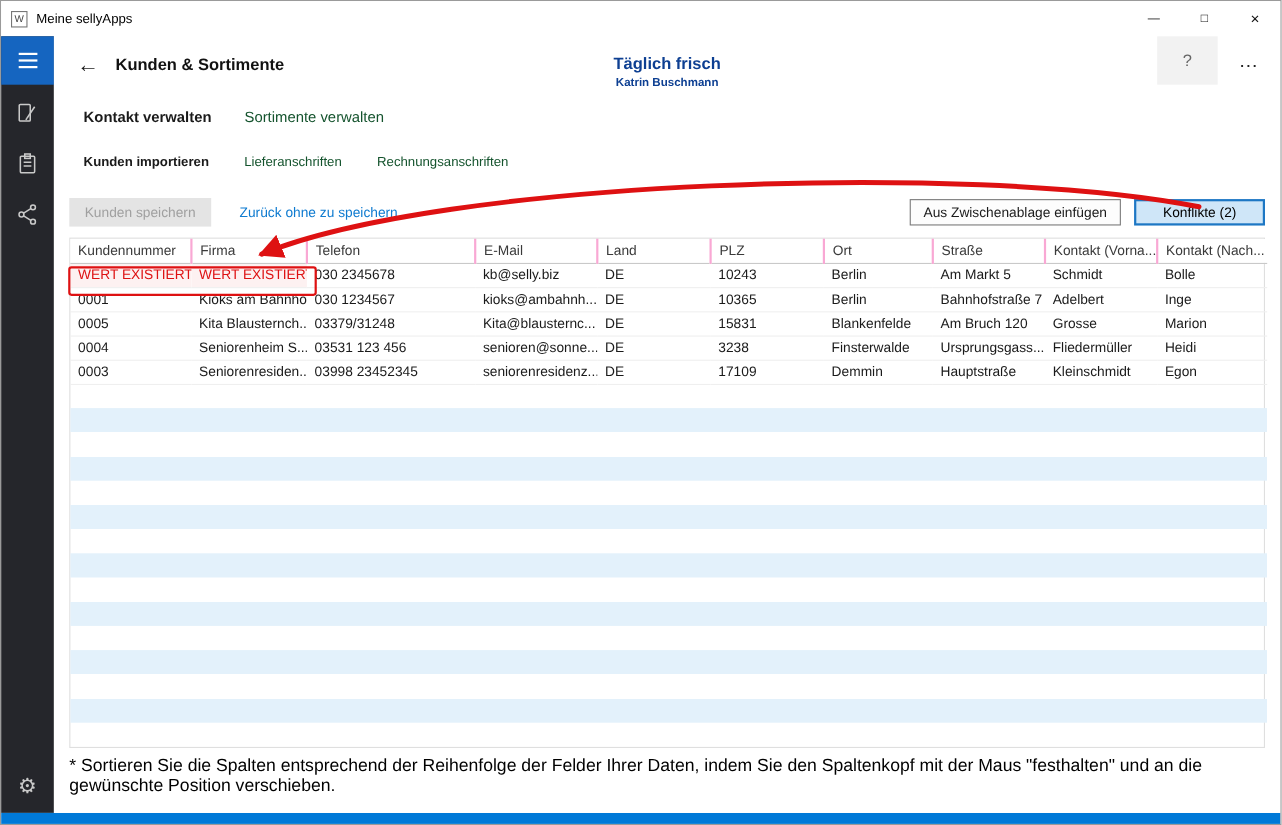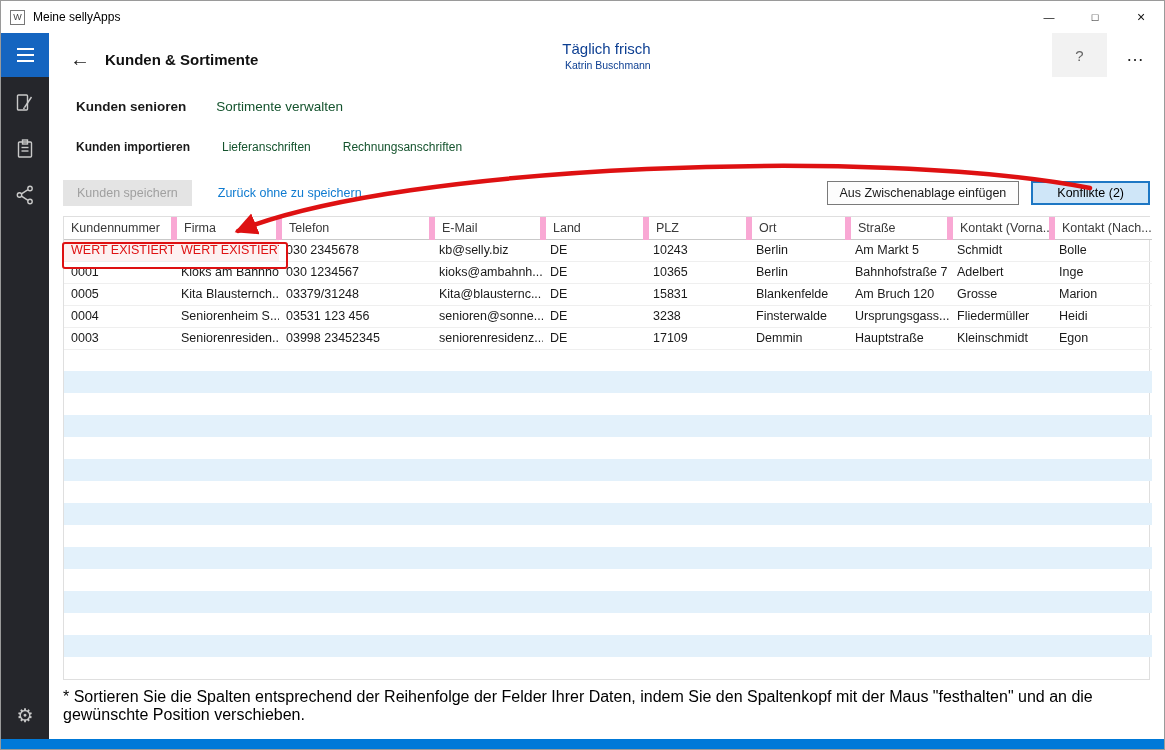--- a/index.html
+++ b/index.html
@@ -33,22 +33,22 @@
   .sidebar .spacer { flex:1; }
   .gear-btn { margin-bottom:6px; width:48px; height:36px; background:none; border:none;
               font-size:19px; color:#c9c9c9; }
 
   .main { flex:1; min-width:0; position:relative; background:#fff; }
 
   
   .mheader { height:52px; display:flex; align-items:center; padding-left:14px; position:relative; }
   .back-btn { width:34px; height:34px; background:none; border:none; font-size:20px; color:#1a1a1a; }
   .page-title { font-size:15px; font-weight:700; color:#111; margin-left:8px; }
-  .account { position:absolute; left:50%; transform:translateX(-50%); top:7px;
-             text-align:right; color:var(--brand-blue,#0d3f92); cursor:default; }
+  .account { position:absolute; left:50%; transform:translateX(-50%); top:17px;
+             text-align:center; color:var(--brand-blue,#0d3f92); cursor:default;font-weight:bold; }
   .account-name { font-size:15px; }
   .account-user { font-size:10.5px; margin-top:2px; }
   .help-btn { position:absolute; right:57px; top:0; width:55px; height:44px; border:none;
               background:#f2f2f2; font-size:15px; color:#666; }
   .more-btn { position:absolute; right:8px; top:0; width:42px; height:44px; border:none;
               background:transparent; font-size:18px; color:#222; }
 
   
   .tabs1 { margin:14px 0 0 27px; display:flex; gap:30px; font-size:13.5px; }
   .tabs2 { margin:26px 0 0 27px; display:flex; gap:32px; font-size:12px; }
@@ -65,21 +65,21 @@
   .right-group { margin-left:auto; display:flex; align-items:center; gap:12px; }
   .btn-paste { background:#fdfdfd; border:1px solid #7a7a7a; font-size:12.5px;
                padding:4px 12px; color:#1a1a1a; font-family:inherit; }
   .btn-conflicts { background:#cfe6f8; border:2px solid #1d77c4; font-size:12.5px;
                    padding:3px 24px; color:#000; font-family:inherit; }
 
   
   .grid-wrap { margin:10px 14px 0 14px; border:1px solid #dfdfdf; background:#fff; }
   table#grid { width:100%; border-collapse:collapse; table-layout:fixed; font-size:12.5px; }
   #grid th { height:22px; text-align:left; font-weight:400; color:#3a3a3a; padding:0 0 0 7px;
-             border-right:6px solid #f9a8d4; border-bottom:1px solid #c9c9c9;
+             border-right:2px solid #f9a8d4; border-bottom:1px solid #c9c9c9;
              overflow:hidden; white-space:nowrap; background:#fff; }
   #grid th:last-child { border-right:none; }
   #grid td { height:22px; padding:0 0 0 7px; color:#1a1a1a; overflow:hidden; white-space:nowrap; }
   #grid tr.data-row td { border-bottom:1px solid #efefef; }
   #grid td.conflict-cell { color:var(--conflict-red,#de1112); background:#fdf1f1; }
   #grid tr.empty-row td { border:none; }
   #grid tr.empty-row.stripe { background:var(--stripe-blue,#e3f1fb); }
 
   .footer-note { margin:8px 14px 0 14px; font-size:16px; color:#000; }
 
@@ -161,21 +161,21 @@
         </div>
         <button class="help-btn">
           <span>?</span>
         </button>
         <button class="more-btn">
           <span>…</span>
         </button>
       </div>
 
       <nav class="tabs1">
-        <span class="tab active">Kunden senioren</span>
+        <span class="tab active">Kontakt verwalten</span>
         <span class="tab inactive">Sortimente verwalten</span>
       </nav>
 
       <nav class="tabs2">
         <span class="tab active">Kunden importieren</span>
         <span class="tab inactive">Lieferanschriften</span>
         <span class="tab inactive">Rechnungsanschriften</span>
       </nav>
 
       <div class="toolbar">

